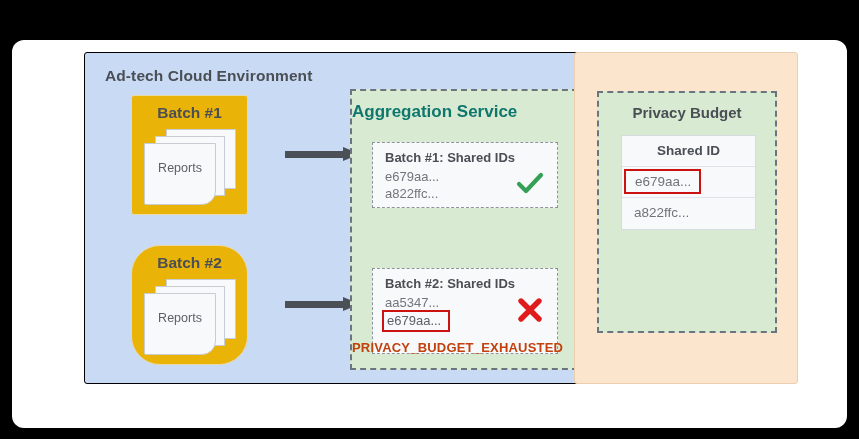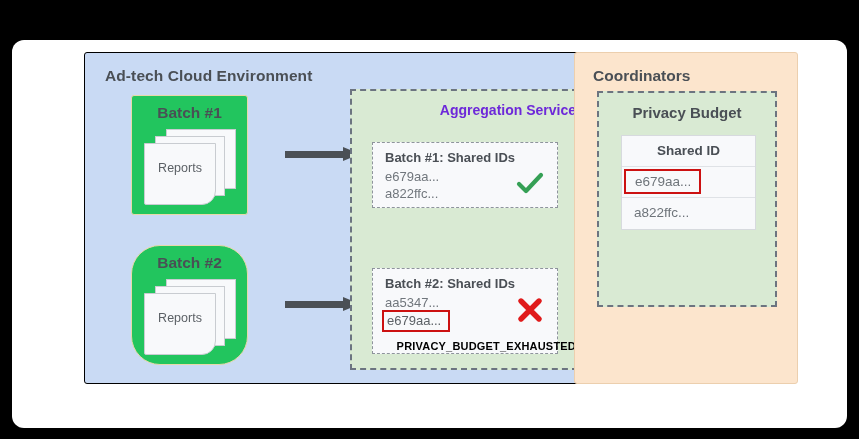--- a/index.html
+++ b/index.html
@@ -44,21 +44,21 @@
     font-weight: 700;
     color: #4a4f55;
     letter-spacing: 0.1px;
   }
 
   
   .batch-card {
     position: absolute;
     width: 115px;
     height: 118px;
-    background: #22c55e;
+    background: #eab308;
     border: 1px solid #e8d9a8;
     border-radius: 3px;
   }
   #batch1-card { left: 46px; top: 42px; }
   #batch2-card { left: 46px; top: 192px; border-radius: 29px; }
 
   .batch-card-title {
     position: absolute;
     left: 0;
     right: 0;
@@ -127,24 +127,24 @@
     width: 228px;
     height: 281px;
     background: #d9ead3;
     border: 2px dashed #6c7480;
     box-sizing: border-box;
   }
   #agg-title {
     position: absolute;
     left: 0; right: 0;
     top: 11px;
-    text-align: right;
-    font-size: 14px;
-    font-weight: 700;
-    color: #6d28d9;
+    text-align: left;
+    font-size: 17px;
+    font-weight: 700;
+    color: #0f766e;
   }
 
   .id-box {
     position: absolute;
     left: 20px;
     width: 186px;
     background: #f8f9fb;
     border: 1.6px dashed #8e949c;
     box-sizing: border-box;
     padding-left: 8px;
@@ -185,24 +185,24 @@
     width: 30px;
     height: 30px;
   }
   .check-svg { display: block; }
   .x-svg { display: block; }
 
   #privacy-error {
     position: absolute;
     left: 0; right: 0;
     top: 249px;
-    text-align: right;
-    font-size: 11px;
-    font-weight: 700;
-    color: #000000;
+    text-align: left;
+    font-size: 13px;
+    font-weight: 700;
+    color: #c2410c;
     letter-spacing: 0.2px;
   }
 
   
   #coordinators-panel {
     position: absolute;
     left: 562px;
     top: 12px;
     width: 222px;
     height: 330px;
@@ -217,21 +217,21 @@
     font-size: 15.5px;
     font-weight: 700;
     color: #4a4f55;
   }
 
   #privacy-budget-box {
     position: absolute;
     left: 22px;
     top: 38px;
     width: 180px;
-    height: 216px;
+    height: 242px;
     background: #d9ead3;
     border: 2px dashed #6c7480;
     box-sizing: border-box;
   }
   #privacy-budget-title {
     position: absolute;
     left: 0; right: 0;
     top: 11px;
     text-align: center;
     font-size: 15px;
@@ -340,21 +340,20 @@
             <path d="M6 6 L24 24 M24 6 L6 24" fill="none" stroke="#e01b1b" stroke-width="5.4" stroke-linecap="round"></path>
           </svg>
         </div>
       </div>
 
       <div id="privacy-error">PRIVACY_BUDGET_EXHAUSTED</div>
     </div>
   </div>
 
   <div id="coordinators-panel">
-    <div id="coordinators-title">Coordinators</div>
 
     <div id="privacy-budget-box">
       <div id="privacy-budget-title">Privacy Budget</div>
 
       <div id="budget-table">
         <div class="budget-row">
           <div class="budget-header-text">Shared ID</div>
         </div>
         <div class="budget-row">
           <div class="budget-cell-text highlight">e679aa...</div>

